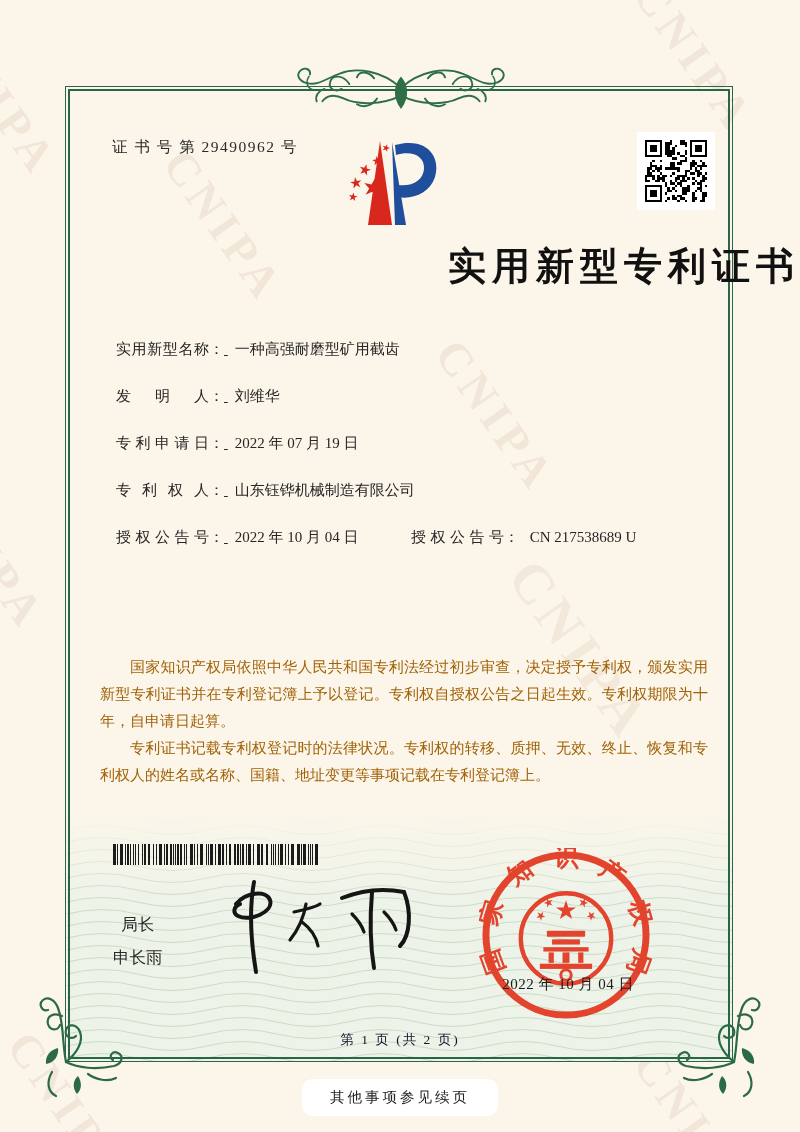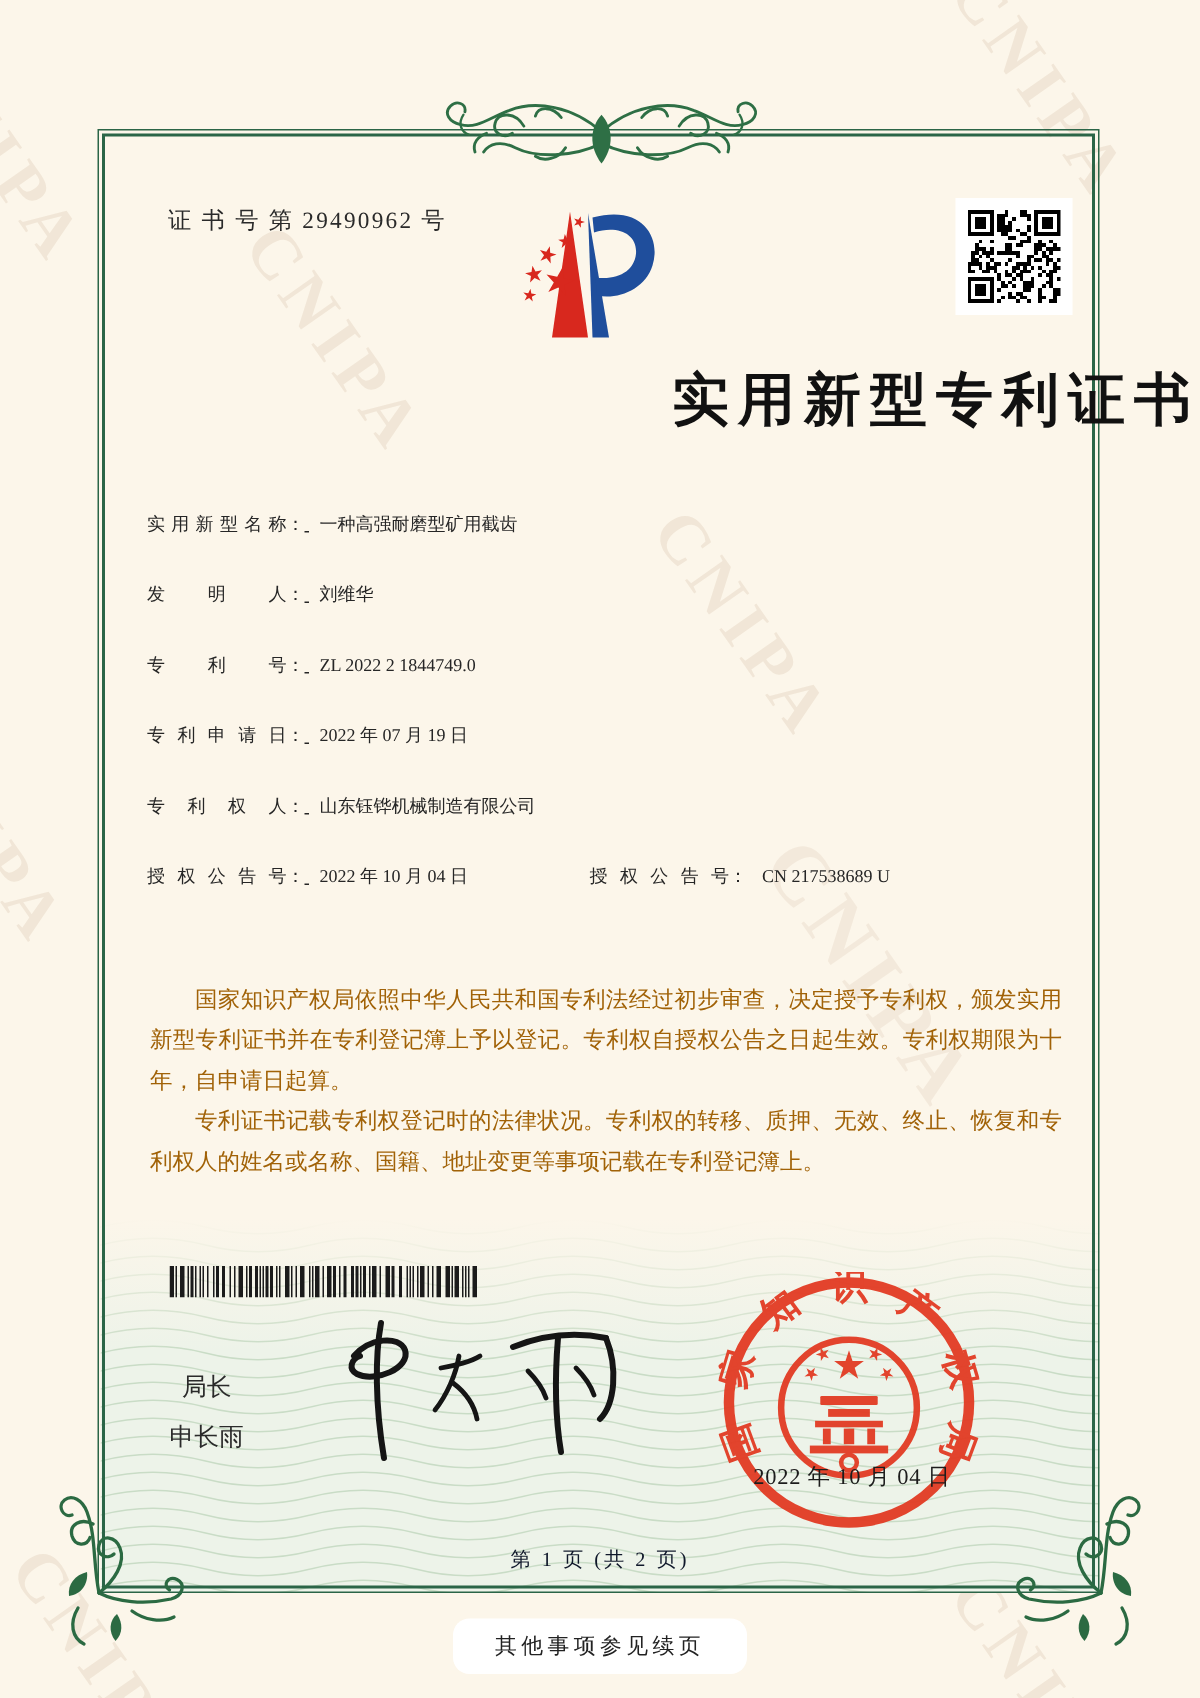--- a/index.html
+++ b/index.html
@@ -30,21 +30,21 @@
   .content{position:absolute;left:0;top:0;width:800px;height:1132px;z-index:4;color:#222;}
 
   .cert-no{position:absolute;left:112px;top:137px;font-size:15.5px;letter-spacing:1.5px;color:#2a2a2a;}
   .qr-pad{position:absolute;left:637px;top:132px;width:78px;height:78px;background:#fff;}
   .qr-pad svg{position:absolute;left:8px;top:8px;}
   .logo{position:absolute;left:341px;top:133px;width:102px;height:100px;}
 
   .title{position:absolute;left:0;top:241px;width:800px;text-align:right;
          font-size:38px;font-weight:bold;letter-spacing:6px;color:#111;}
 
-  .fields{position:absolute;left:98px;top:338px;width:608px;font-size:12px;color:#262626;text-decoration:underline;}
+  .fields{position:absolute;left:116px;top:338px;width:608px;font-size:15px;color:#262626;text-decoration:underline;}
   .frow{margin-bottom:25px;line-height:22px;position:relative;}
   .frow.addr{margin-bottom:3px;}
   .flabel{display:inline-block;width:93px;text-align:justify;text-align-last:justify;vertical-align:top;}
   .fcolon{display:inline-block;vertical-align:top;}
   .fvalue{display:inline-block;vertical-align:top;margin-left:7px;max-width:470px;}
   .fvalue.wide{width:462px;}
   .fpair2{position:absolute;left:295px;top:0;white-space:nowrap;}
 
   .paras{position:absolute;left:100px;top:654px;width:608px;font-size:15px;
          line-height:27px;text-align:justify;color:#a16207;}
@@ -368,24 +368,20 @@
     <div class="fields">
       <div class="frow">
         <span class="flabel">实用新型名称</span><span class="fcolon">：</span>
         <span class="fvalue">一种高强耐磨型矿用截齿</span>
       </div>
       <div class="frow">
         <span class="flabel">发明人</span><span class="fcolon">：</span>
         <span class="fvalue">刘维华</span>
       </div>
       <div class="frow">
-        <span class="flabel">专利号</span><span class="fcolon">：</span>
-        <span class="fvalue">ZL 2022 2 1844749.0</span>
-      </div>
-      <div class="frow">
         <span class="flabel">专利申请日</span><span class="fcolon">：</span>
         <span class="fvalue">2022 年 07 月 19 日</span>
       </div>
       <div class="frow">
         <span class="flabel">专利权人</span><span class="fcolon">：</span>
         <span class="fvalue">山东钰铧机械制造有限公司</span>
       </div>
       <div class="frow">
         <span class="flabel">授权公告号</span><span class="fcolon">：</span>
         <span class="fvalue">2022 年 10 月 04 日</span>

